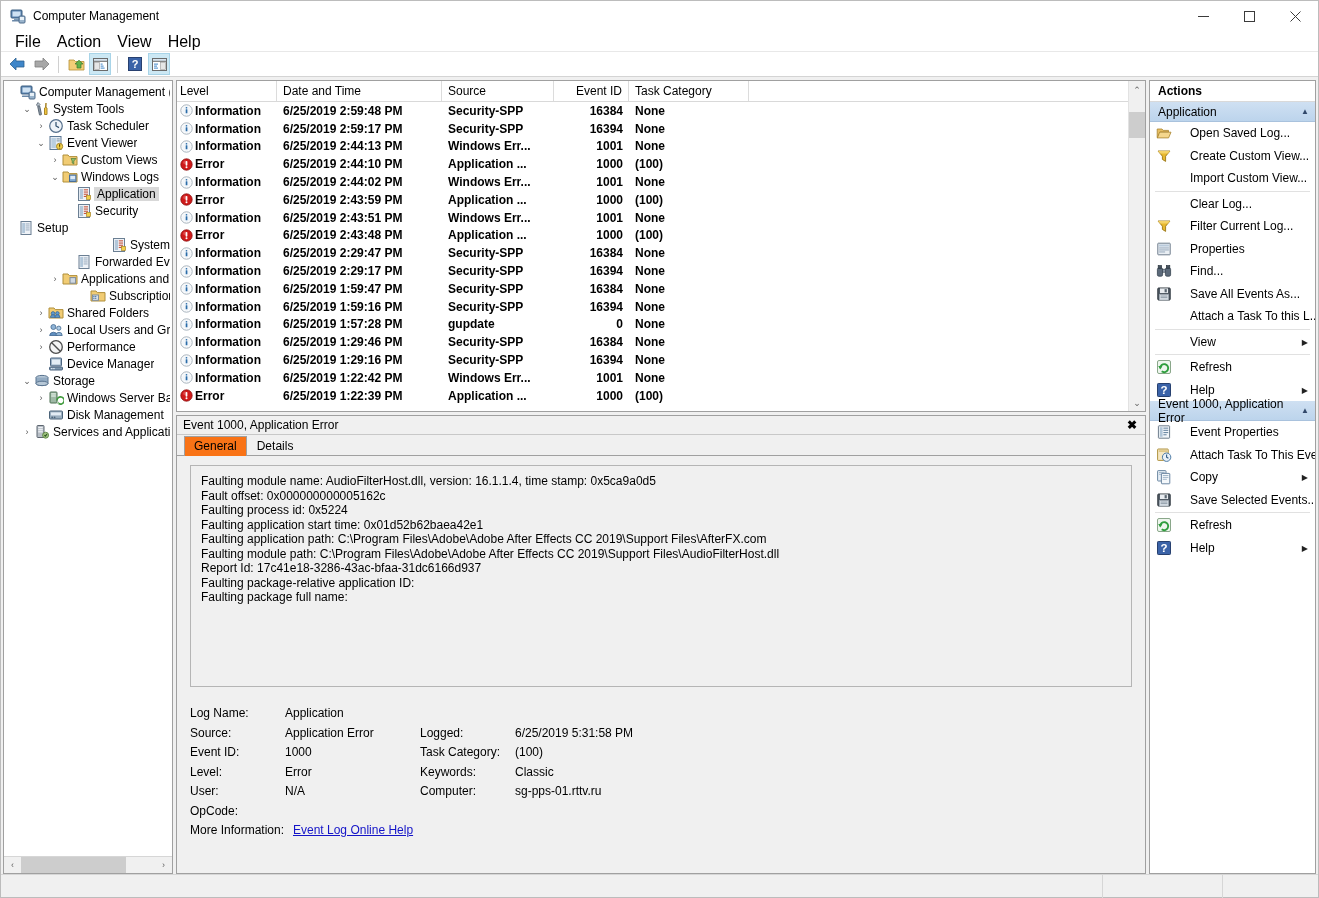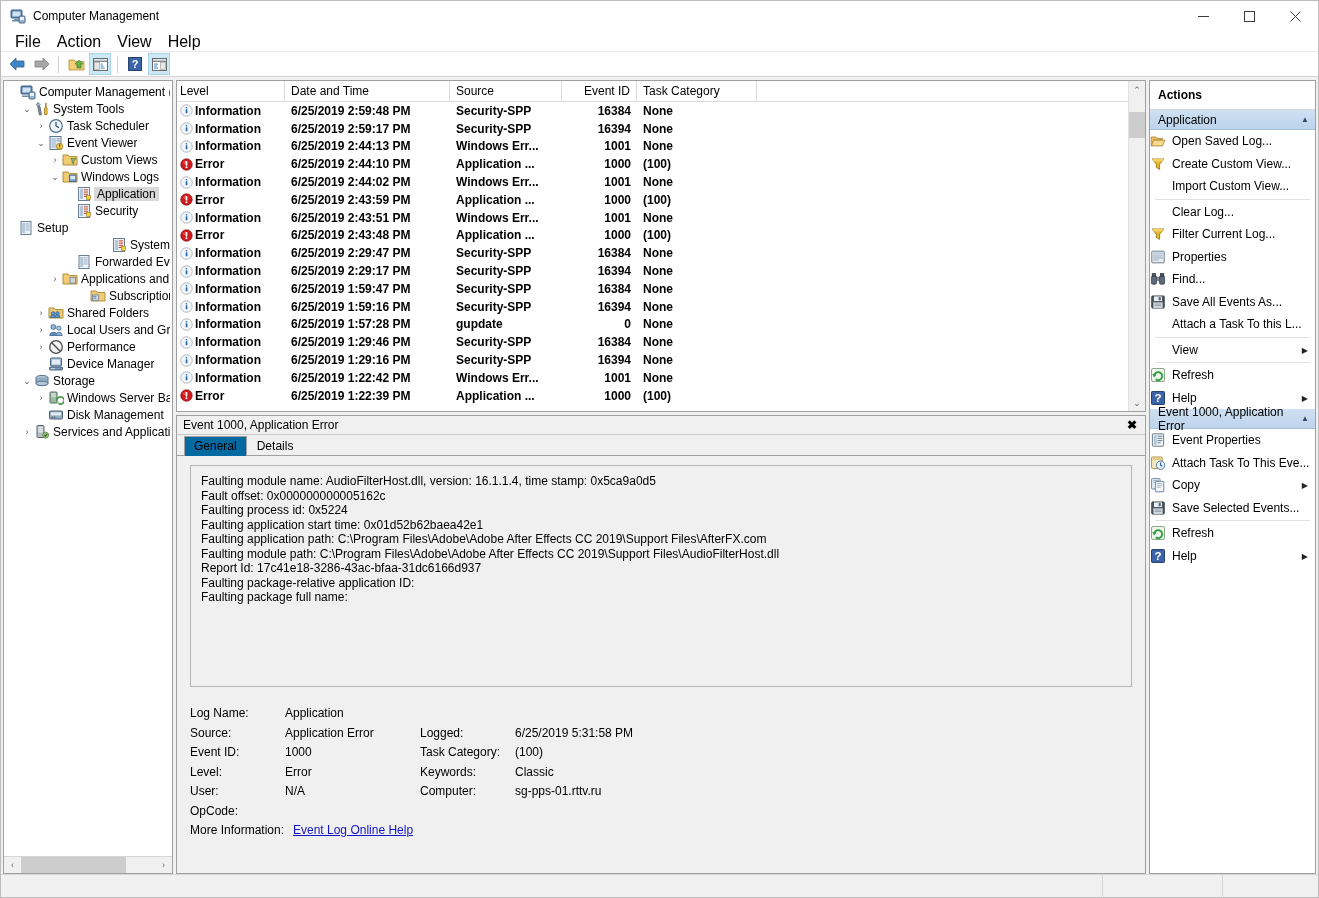--- a/index.html
+++ b/index.html
@@ -153,21 +153,21 @@
   .rows { flex: 1; overflow: hidden; }
   .row {
     display: flex; height: 17.8px; font-size: 12px; align-items: center; font-weight: bold;
   }
   .row .c {
     padding: 0 6px; overflow: hidden; white-space: nowrap;
     display: flex; align-items: center;
   }
   .row .c.num { justify-content: flex-end; }
   .lvlicon { width: 13px; height: 13px; margin-right: 2px; flex: none; }
-  .c-level { width: 108px; padding-left: 3px !important; }
+  .c-level { width: 100px; padding-left: 3px !important; }
   .c-date  { width: 165px; }
   .c-src   { width: 112px; }
   .c-eid   { width: 75px; }
   .c-task  { width: 120px; }
 
   .vscroll {
     width: 17px; min-width: 17px; background: #f0f0f0;
     border-left: 1px solid #e2e2e2;
     display: flex; flex-direction: column;
   }
@@ -208,21 +208,21 @@
     display: flex; align-items: flex-end;
     padding-left: 7px; background: #f0f0f0;
     border-bottom: 1px solid #a0a0a0;
   }
   .tab {
     padding: 2px 9px 3px 9px; font-size: 12px;
     border: 1px solid transparent; border-bottom: none;
     position: relative; top: 1px; line-height: 14px;
   }
   .tab.active {
-    background: #0369a1; border-color: #a0a0a0;
+    background: #f97316; border-color: #a0a0a0;
   }
   .detailbody {
     flex: 1; background: #f0f0f0; overflow: hidden;
     padding: 9px 13px 0 13px;
     display: flex; flex-direction: column;
   }
   .descbox {
     border: 1px solid #b5b5b5;
     background: #f0f0f0;
     height: 222px; min-height: 222px;
@@ -243,39 +243,39 @@
 
   
   .actionpane {
     width: 167px; min-width: 167px;
     background: #ffffff;
     border: 1px solid #a0a0a0;
     display: flex; flex-direction: column;
     overflow: hidden;
   }
   .actions-title {
-    height: 29px; min-height: 21px;
+    height: 21px; min-height: 21px;
     background: #ffffff;
     border-bottom: 1px solid #d9d9d9;
     display: flex; align-items: center;
     padding-left: 8px;
     font-size: 12px; font-weight: bold;
   }
   .act-section {
     height: 20px; min-height: 20px;
     background: linear-gradient(to bottom, #cfe0f2 0%, #bcd4ec 100%);
     border-bottom: 1px solid #a9c2dd;
     display: flex; align-items: center; justify-content: space-between;
     padding: 0 6px 0 8px;
     font-size: 12px;
   }
   .act-section .caret { font-size: 8px; color: #31486a; }
   .act-item {
     height: 22.5px; display: flex; align-items: center;
-    padding-left: 0; font-size: 12px; position: relative;
+    padding-left: 6px; font-size: 12px; position: relative; gap: 12px;
   }
   .act-item .aicon {
     width: 16px; height: 16px; margin-right: 6px; flex: none;
     position: relative;
   }
   .act-item .alabel { overflow: hidden; white-space: nowrap; }
   .act-item .submenu-arrow {
     position: absolute; right: 7px; top: 50%; transform: translateY(-50%);
     font-size: 8px; color: #222;
   }

